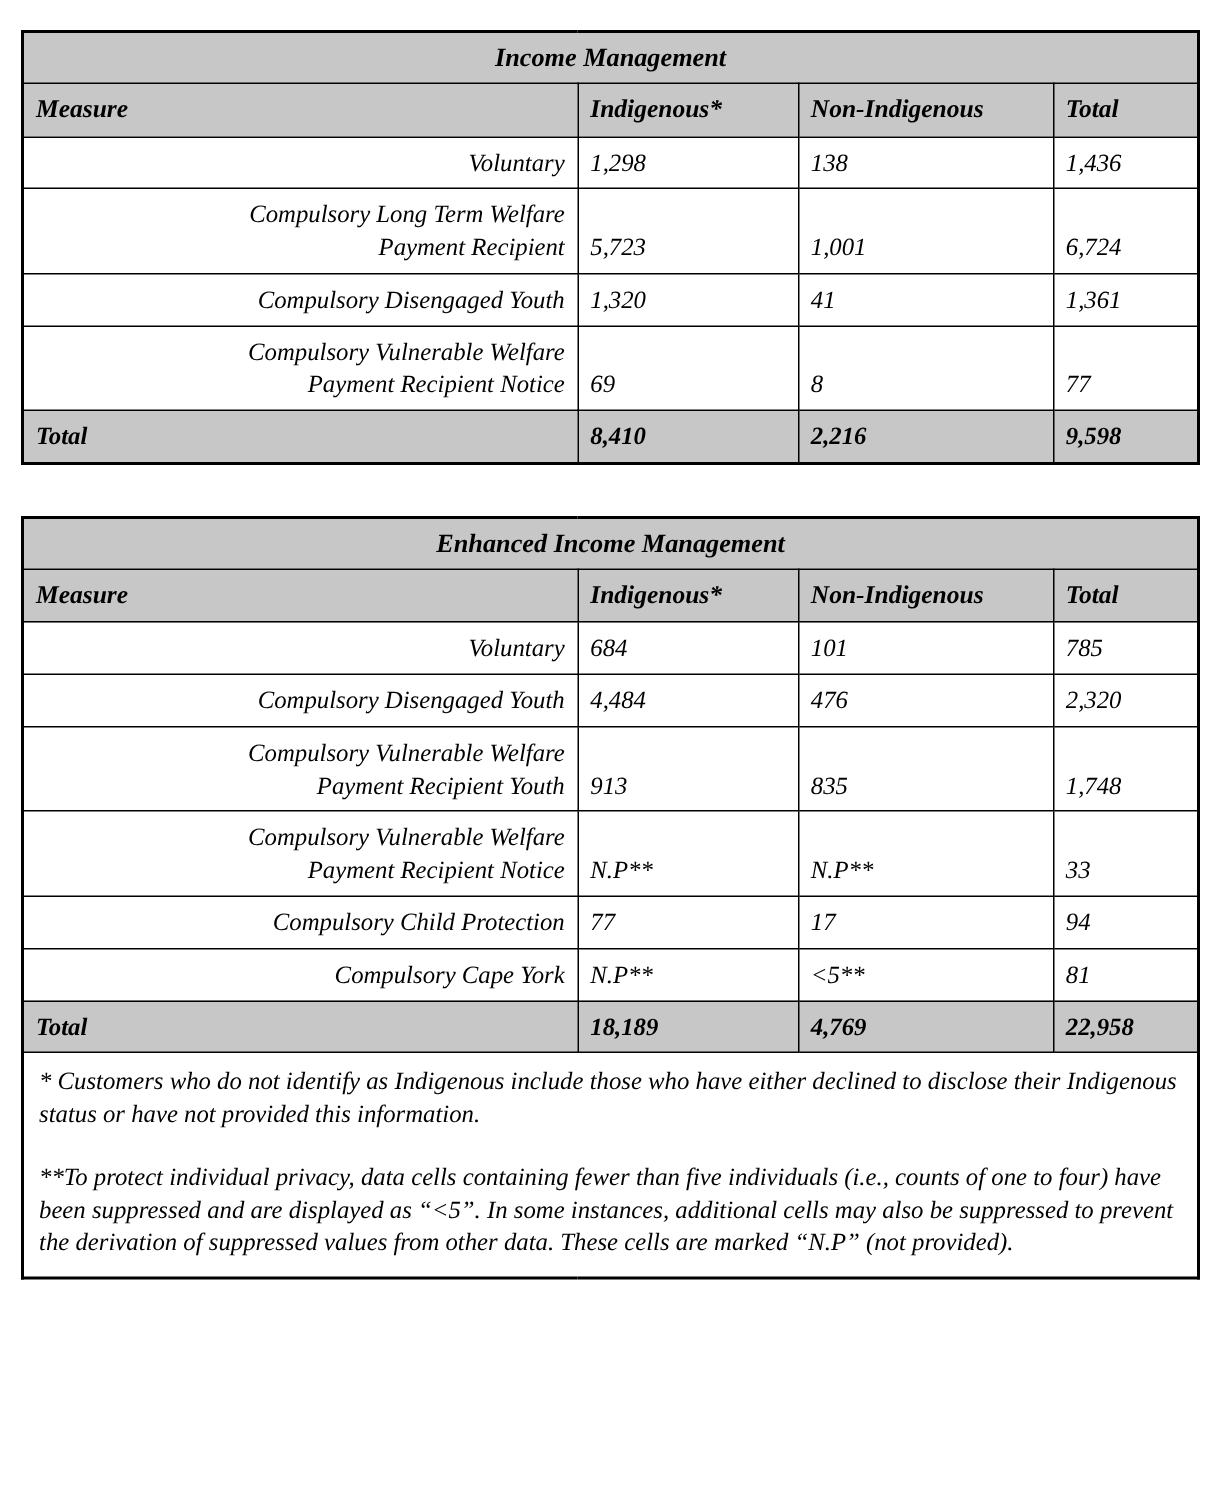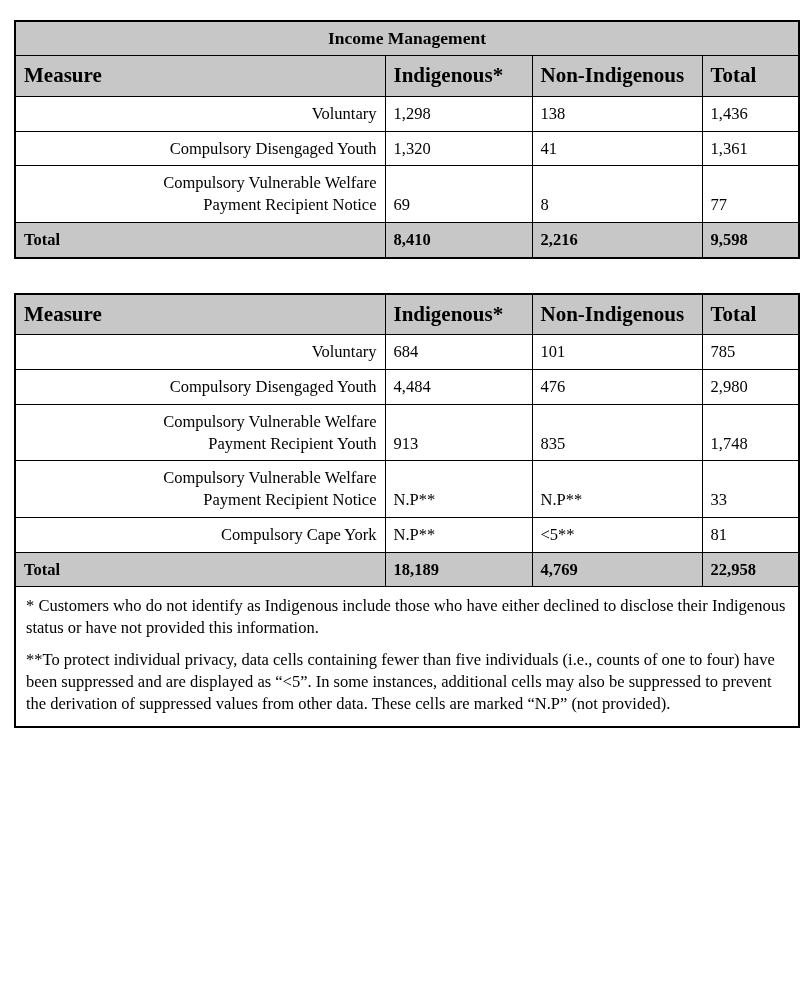--- a/index.html
+++ b/index.html
@@ -14,20 +14,21 @@
     width: 812px;
     min-height: 1000px;
     padding: 20px 14px 24px 14px;
     background: #ffffff;
   }
   table.data-table {
     width: 784px;
     border-collapse: collapse;
     border: 2px solid #000000;
     table-layout: fixed;
+    font-style: italic;
   }
   table.data-table + table.data-table { margin-top: 34px; }
   .col-measure { width: 370px; }
   .col-ind     { width: 147px; }
   .col-nonind  { width: 170px; }
   .col-total   { width: 97px; }
   td {
     border: 1px solid #000000;
     padding: 6px 8px;
     font-size: 16.5px;
@@ -38,21 +39,21 @@
   td.title-cell {
     background: #c7c7c7;
     font-weight: bold;
     text-align: center;
     font-size: 17.5px;
     padding: 5px 8px;
   }
   td.head {
     background: #c7c7c7;
     font-weight: bold;
-    font-size: 21px;
+    font-size: 17px;
     vertical-align: bottom;
   }
   td.measure {
     vertical-align: top;
     white-space: pre-line;
     text-align: right;
   }
   td.num { vertical-align: bottom; }
   tr.total-row td {
     background: #c7c7c7;
@@ -61,21 +62,21 @@
   td.footnotes {
     padding: 8px 10px 12px 10px;
     vertical-align: top;
     border-radius: 20px;
   }
   p.footnote {
     margin: 0 0 0 0;
     font-size: 16.5px;
     line-height: 1.32;
   }
-  p.footnote + p.footnote { margin-top: 10px; }
+  p.footnote + p.footnote { margin-top: 20px; }
 </style>
 </head>
 <body>
 
 <div class="page">
 
   <table class="data-table">
     <colgroup>
       <col class="col-measure">
         <col class="col-ind">
@@ -92,20 +93,27 @@
         <td class="head">Non-Indigenous</td>
         <td class="head">Total</td>
       </tr>
       <tr>
         <td class="measure">Voluntary</td>
         <td class="num">1,298</td>
         <td class="num">138</td>
         <td class="num">1,436</td>
       </tr>
       <tr>
+        <td class="measure">Compulsory Long Term Welfare
+Payment Recipient</td>
+        <td class="num">5,723</td>
+        <td class="num">1,001</td>
+        <td class="num">6,724</td>
+      </tr>
+      <tr>
         <td class="measure">Compulsory Disengaged Youth</td>
         <td class="num">1,320</td>
         <td class="num">41</td>
         <td class="num">1,361</td>
       </tr>
       <tr>
         <td class="measure">Compulsory Vulnerable Welfare
 Payment Recipient Notice</td>
         <td class="num">69</td>
         <td class="num">8</td>
@@ -122,52 +130,61 @@
 
   <table class="data-table">
     <colgroup>
       <col class="col-measure">
         <col class="col-ind">
         <col class="col-nonind">
         <col class="col-total">
     </colgroup>
     <tbody>
       <tr>
+        <td colspan="4" class="title-cell">Enhanced Income Management</td>
+      </tr>
+      <tr>
         <td class="head">Measure</td>
         <td class="head">Indigenous*</td>
         <td class="head">Non-Indigenous</td>
         <td class="head">Total</td>
       </tr>
       <tr>
         <td class="measure">Voluntary</td>
         <td class="num">684</td>
         <td class="num">101</td>
         <td class="num">785</td>
       </tr>
       <tr>
         <td class="measure">Compulsory Disengaged Youth</td>
         <td class="num">4,484</td>
         <td class="num">476</td>
-        <td class="num">2,980</td>
+        <td class="num">2,320</td>
       </tr>
       <tr>
         <td class="measure">Compulsory Vulnerable Welfare
 Payment Recipient Youth</td>
         <td class="num">913</td>
         <td class="num">835</td>
         <td class="num">1,748</td>
       </tr>
       <tr>
         <td class="measure">Compulsory Vulnerable Welfare
 Payment Recipient Notice</td>
         <td class="num">N.P**</td>
         <td class="num">N.P**</td>
         <td class="num">33</td>
       </tr>
       <tr>
+        <td class="measure">Compulsory Child Protection</td>
+        <td class="num">77</td>
+        <td class="num">17</td>
+        <td class="num">94</td>
+      </tr>
+      <tr>
         <td class="measure">Compulsory Cape York</td>
         <td class="num">N.P**</td>
         <td class="num">&lt;5**</td>
         <td class="num">81</td>
       </tr>
       <tr class="total-row">
         <td>Total</td>
         <td class="num">18,189</td>
         <td class="num">4,769</td>
         <td class="num">22,958</td>

